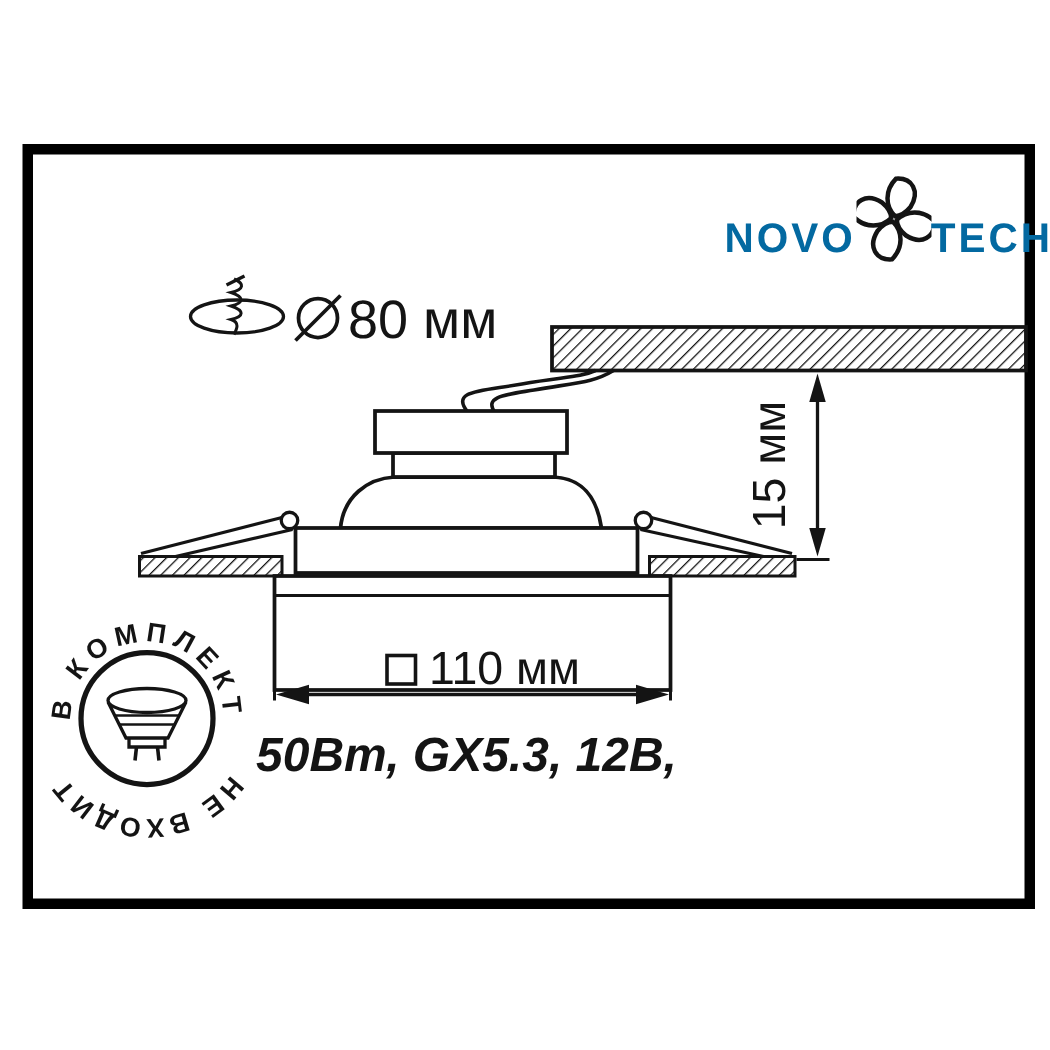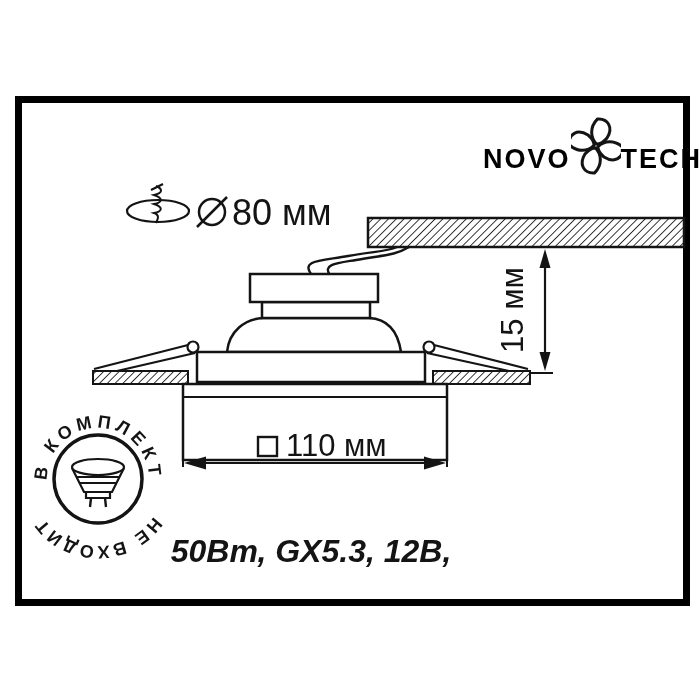--- a/index.html
+++ b/index.html
@@ -10,29 +10,29 @@
   .frame{
     position:absolute;left:15px;top:96px;width:675px;height:510px;
     border:7px solid #000;box-sizing:border-box;background:transparent;
   }
   .drawing{position:absolute;left:0;top:0;width:700px;height:700px;}
   .logo{
     position:absolute;left:483px;top:110px;height:72px;
     display:flex;align-items:center;gap:1px;
   }
   .logo .word{
-    font-size:27px;font-weight:700;letter-spacing:2px;color:#000000;
+    font-size:27px;font-weight:700;letter-spacing:2px;color:#0369a1;
     line-height:1;transform:scaleY(1.02);margin-top:27px;
   }
   .logo svg{display:block;margin:0 -1px;}
   .specs{
     position:absolute;left:111px;top:486px;width:400px;text-align:center;
     font-style:italic;font-weight:700;font-size:32px;line-height:34px;color:#141414;
   }
-  .specs div{white-space:nowrap;margin-top:48px;}
+  .specs div{white-space:nowrap;}
 </style>
 </head>
 <body>
 
 <div class="frame"></div>
 
 <div class="logo">
   <span class="word">NOVO</span>
   <svg width="50" height="66" viewBox="0 0 50 66" aria-hidden="true">
     <g stroke="#141414" stroke-width="3" fill="#ffffff">

